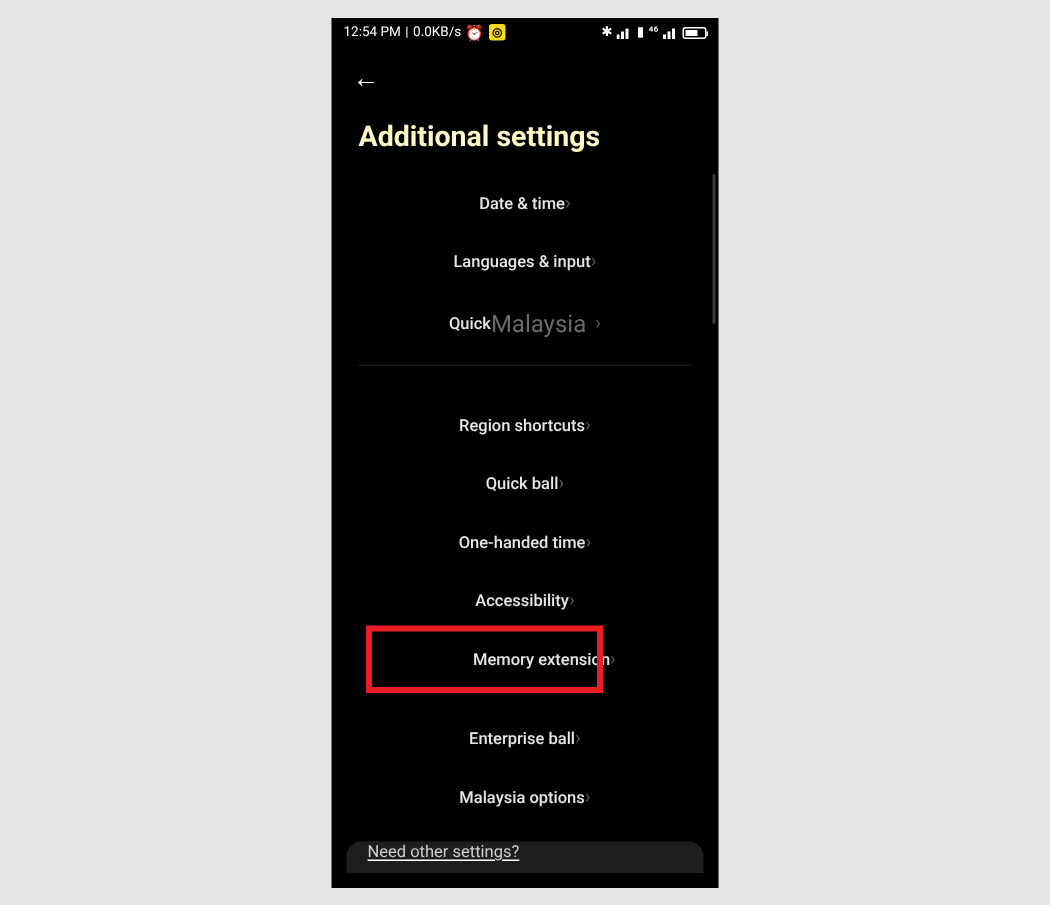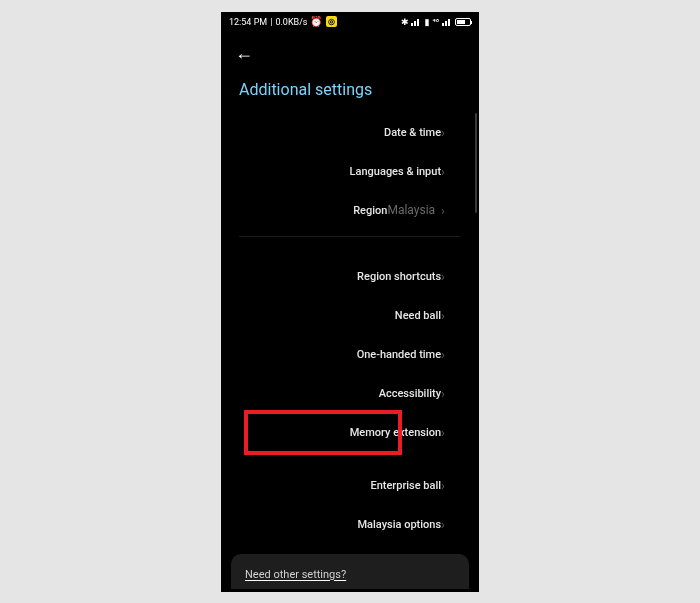--- a/index.html
+++ b/index.html
@@ -85,53 +85,53 @@
     .back-row {
       padding: 10px 14px 6px;
     }
     .back-arrow {
       color: #fff;
       font-size: 18px;
       cursor: pointer;
       display: inline-block;
     }
     .title {
-      color: #7dd3fc;
-      font-size: 16px;
-      font-weight: 400;
+      color: #fef9c3;
+      font-size: 19px;
+      font-weight: 700;
       padding: 10px 18px 14px;
     }
     .scroll-area {
       position: relative;
     }
     .scrollbar-track {
       position: absolute;
       right: 2px;
       top: 0;
       width: 2px;
       height: 100px;
       background: #3a3a3a;
       border-radius: 1px;
     }
     .setting-row {
       display: flex;
       align-items: center;
-      justify-content: flex-end;
-      padding: 12px 34px;
+      justify-content: center;
+      padding: 12px 18px;
       cursor: pointer;
       position: relative;
     }
     .setting-label {
       color: #e6e6e6;
       font-size: 11px;
       font-weight: 500;
     }
     .setting-value {
       color: #6a6a6a;
-      font-size: 12px;
+      font-size: 16px;
       margin-right: 6px;
     }
     .row-right {
       display: flex;
       align-items: center;
     }
     .chevron {
       color: #5a5a5a;
       font-size: 13px;
     }
@@ -149,21 +149,21 @@
       pointer-events: none;
       left: -3px;
       top: -3px;
       bottom: -3px;
       width: 158px;
     }
     .bottom-card {
       margin: 10px 10px 0;
       background: #1e1e1e;
       border-radius: 10px 10px 0 0;
-      padding: 14px 14px 8px;
+      padding: 0 14px 8px;
       color: #d0d0d0;
       font-size: 11px;
     }
     .bottom-card-text {
       text-decoration: underline;
       text-decoration-color: #fff;
       text-underline-offset: 2px;
     }
   </style>
 </head>
@@ -211,39 +211,39 @@
     </div>
 
     <div class="setting-row">
       <span class="setting-label">Languages &amp; input</span>
       <div class="row-right">
           <span class="chevron">›</span>
         </div>
     </div>
 
     <div class="setting-row">
-      <span class="setting-label">Region</span>
+      <span class="setting-label">Quick</span>
       <div class="row-right">
         <span class="setting-value">Malaysia</span>
         <span class="chevron">›</span>
       </div>
     </div>
 
     <div class="section-divider"></div>
     <div class="section-gap"></div>
 
     <div class="setting-row">
       <span class="setting-label">Region shortcuts</span>
       <div class="row-right">
           <span class="chevron">›</span>
         </div>
     </div>
 
     <div class="setting-row">
-      <span class="setting-label">Need ball</span>
+      <span class="setting-label">Quick ball</span>
       <div class="row-right">
           <span class="chevron">›</span>
         </div>
     </div>
 
     <div class="setting-row">
       <span class="setting-label">One-handed time</span>
       <div class="row-right">
           <span class="chevron">›</span>
         </div>

